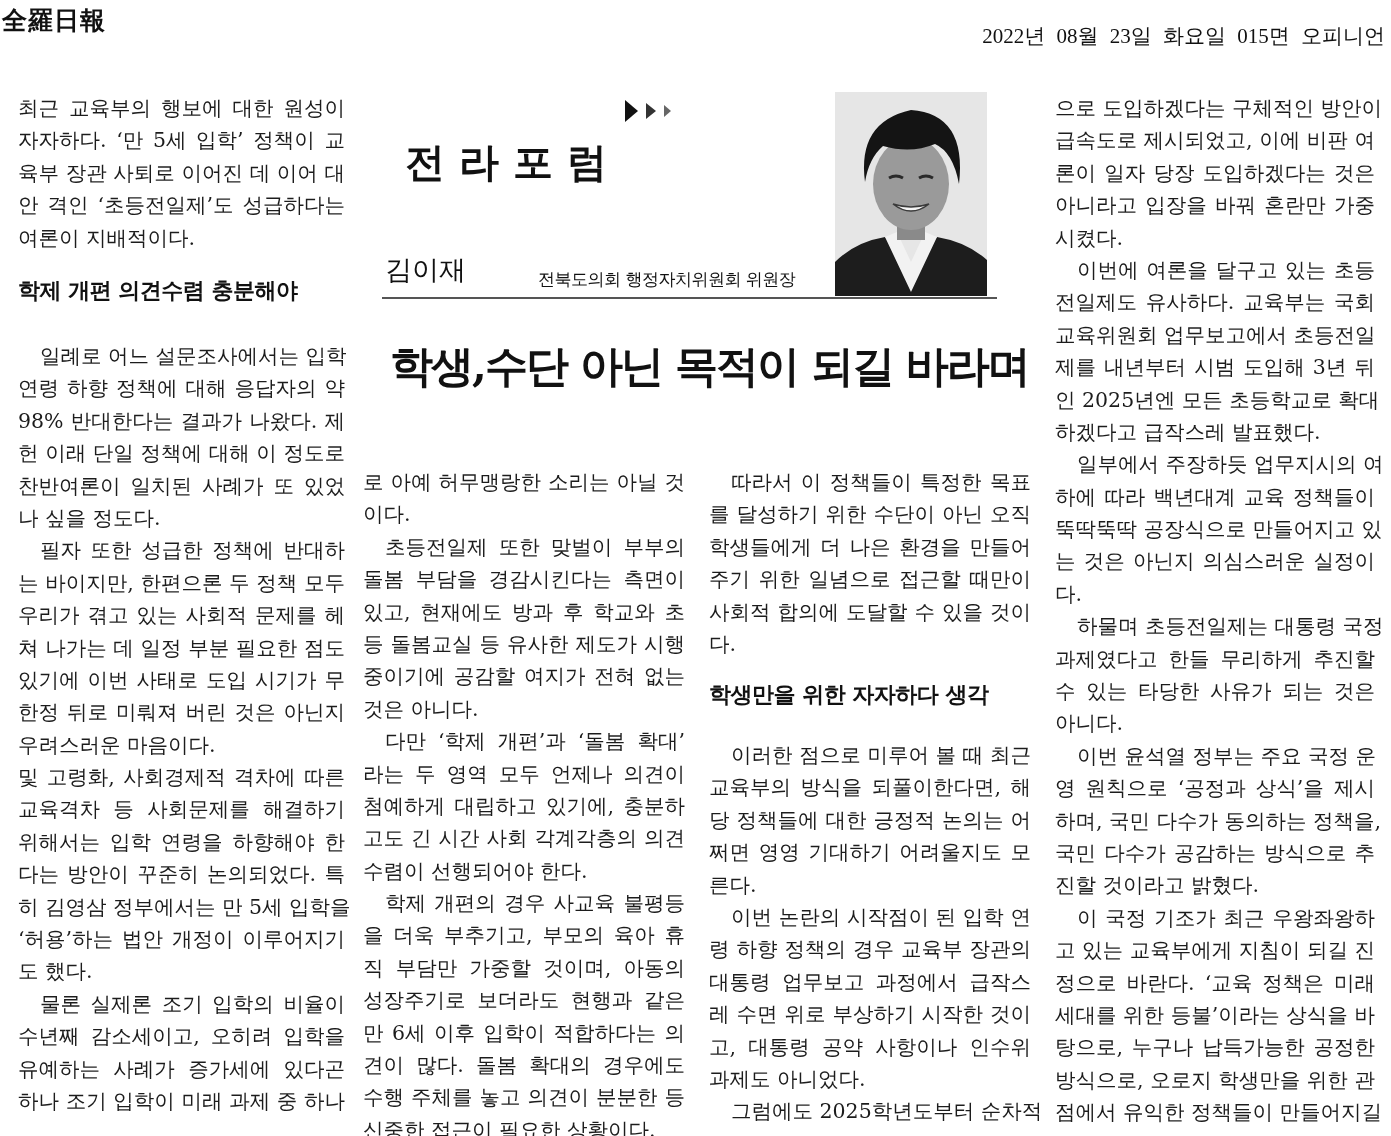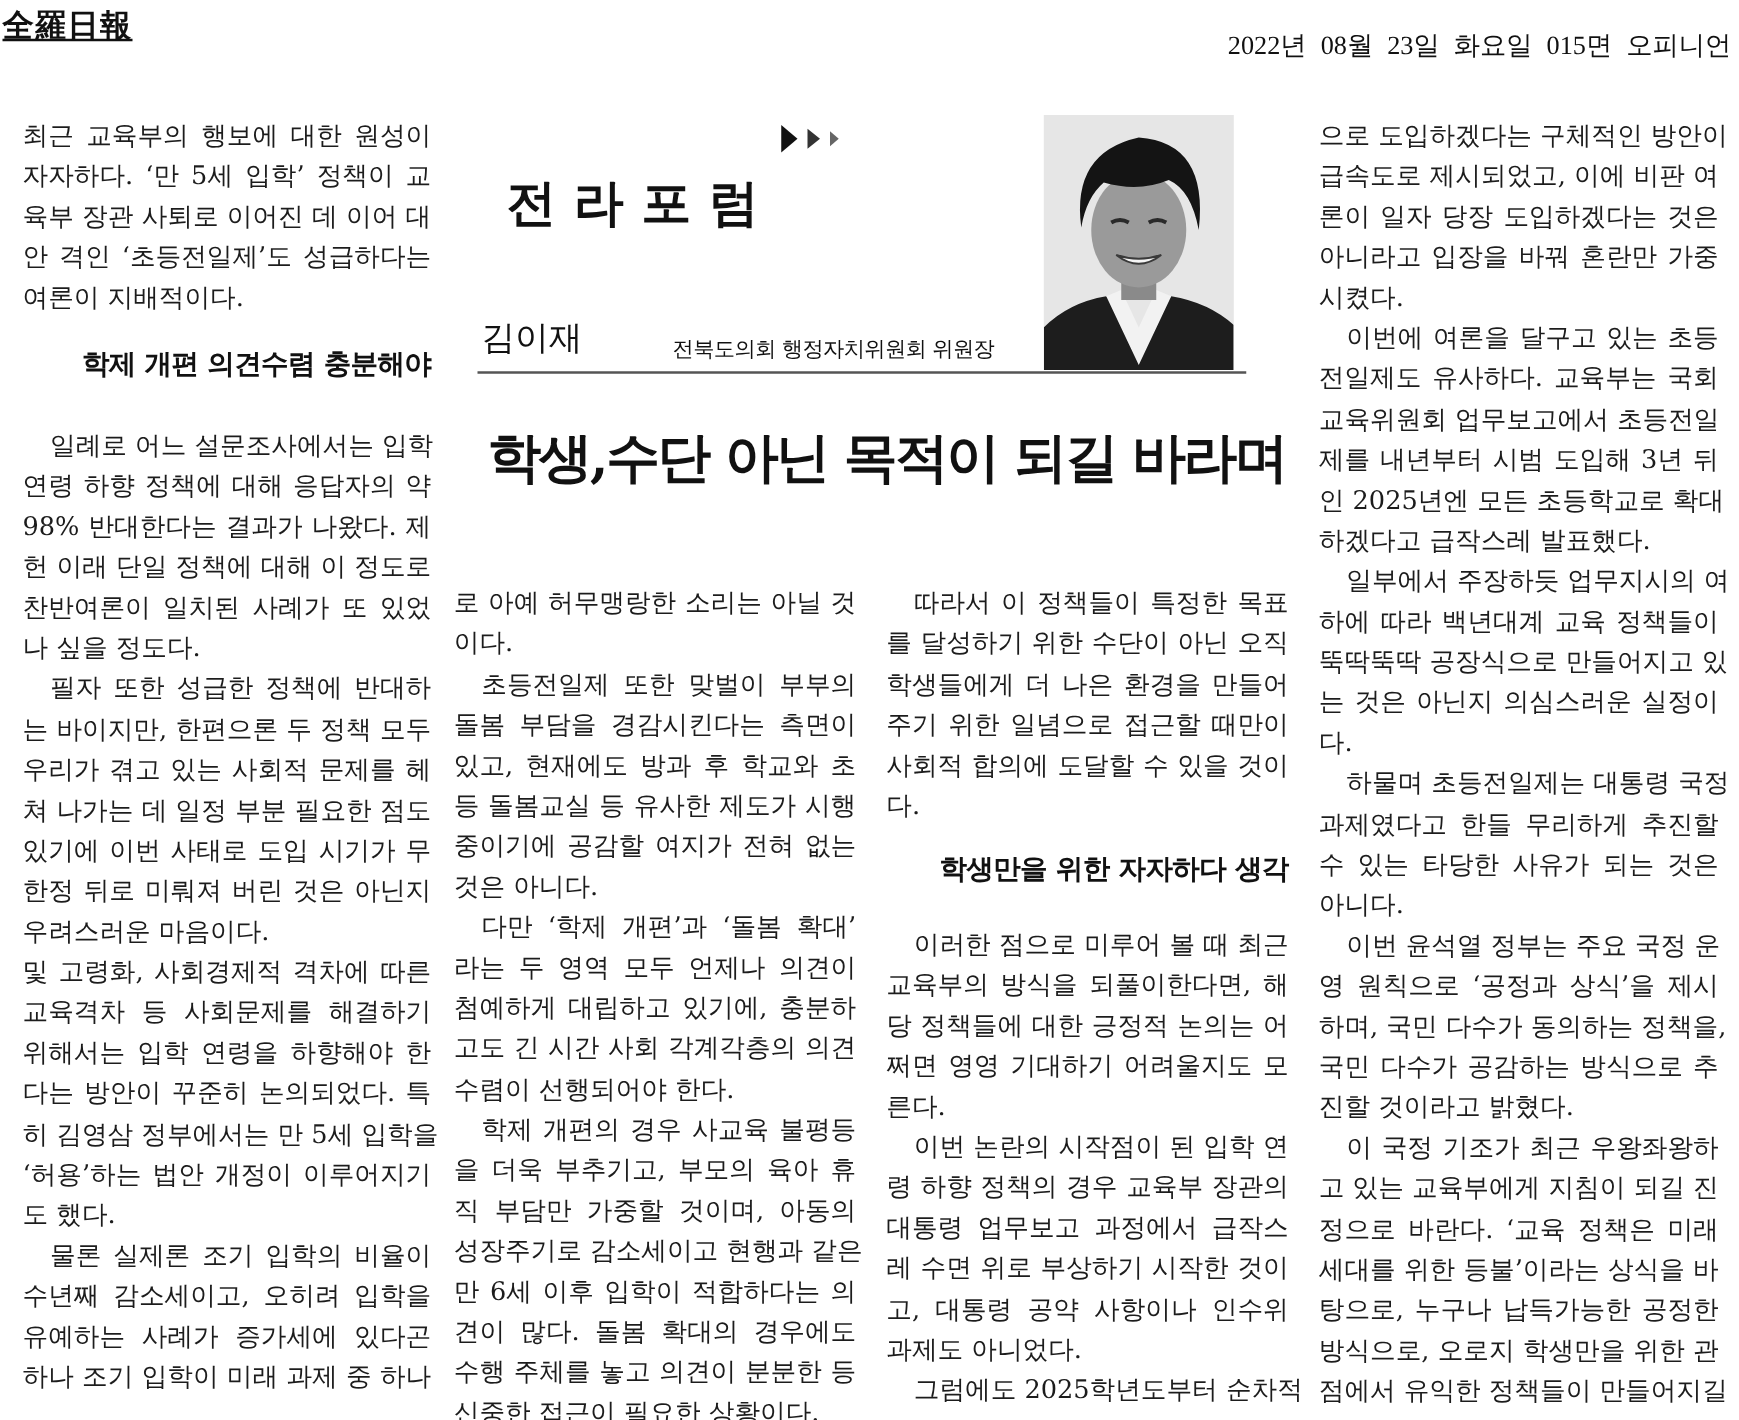--- a/index.html
+++ b/index.html
@@ -1,28 +1,28 @@
 <!DOCTYPE html>
 <html><head>
 <meta charset="utf-8">
 <style>
   html, body { margin:0; padding:0; background:#ffffff; }
   body { width:1391px; height:1136px; position:relative; overflow:hidden; color:#1a1a1a;
          font-family:"DejaVu Serif", serif; }
   .masthead { position:absolute; left:2px; top:4px; font-family:"DejaVu Sans", sans-serif;
-              font-weight:bold; font-size:25px; letter-spacing:1px; color:#111;text-decoration:underline; }
+              font-weight:bold; font-size:25px; letter-spacing:1px; color:#111; }
   .dateline { position:absolute; right:6px; top:22px; font-family:Liberation Serif, serif;
               font-size:21px; color:#111; word-spacing:6px; }
   .col { position:absolute; width:330px; }
   .line { height:32.4px; line-height:32.4px; font-size:20.5px; white-space:nowrap;
           text-align:justify; text-align-last:justify; color:#1c1c1c; }
   .line.last { text-align-last:left; }
   .line.indent { padding-left:22px; }
   .subhead { font-family:"DejaVu Sans", sans-serif; font-weight:bold; font-size:22px;
-             color:#111; text-align:right; white-space:nowrap; letter-spacing:-0.5px; }
+             color:#111; text-align:left; white-space:nowrap; letter-spacing:-0.5px; }
   .forum-title { position:absolute; left:405px; top:88px; font-family:"DejaVu Sans", sans-serif;
                  font-weight:bold; font-size:40px; letter-spacing:14px; color:#111;margin-top:47px; }
   .forum-arrows { position:absolute; left:625px; top:100px; display:flex; align-items:center; gap:8px; }
   .tri { width:0; height:0; border-top-style:solid; border-bottom-style:solid; border-left-style:solid;
          border-top-color:transparent; border-bottom-color:transparent; }
   .tri.a { border-top-width:11px; border-bottom-width:11px; border-left-width:13px; border-left-color:#111; }
   .tri.b { border-top-width:8px; border-bottom-width:8px; border-left-width:10px; border-left-color:#333; }
   .tri.c { border-top-width:6px; border-bottom-width:6px; border-left-width:7px; border-left-color:#666; }
   .author-name { position:absolute; left:385px; top:252px; font-family:"DejaVu Sans", sans-serif;
                  font-size:27px; color:#111; }
@@ -118,21 +118,21 @@
     <div class="line">중이기에 공감할 여지가 전혀 없는</div>
     <div class="line last">것은 아니다.</div>
     <div class="line indent">다만 ‘학제 개편’과 ‘돌봄 확대’</div>
     <div class="line">라는 두 영역 모두 언제나 의견이</div>
     <div class="line">첨예하게 대립하고 있기에, 충분하</div>
     <div class="line">고도 긴 시간 사회 각계각층의 의견</div>
     <div class="line last">수렴이 선행되어야 한다.</div>
     <div class="line indent">학제 개편의 경우 사교육 불평등</div>
     <div class="line">을 더욱 부추기고, 부모의 육아 휴</div>
     <div class="line">직 부담만 가중할 것이며, 아동의</div>
-    <div class="line">성장주기로 감소세이고 현행과 같은</div>
+    <div class="line">성장주기로 보더라도 현행과 같은</div>
     <div class="line">만 6세 이후 입학이 적합하다는 의</div>
     <div class="line">견이 많다. 돌봄 확대의 경우에도</div>
     <div class="line">수행 주체를 놓고 의견이 분분한 등</div>
     <div class="line last">신중한 접근이 필요한 상황이다.</div>
   </div>
 
 <div class="col" id="col3a" style="left:709px; top:466px; width:322px;">
     <div class="line indent">따라서 이 정책들이 특정한 목표</div>
     <div class="line">를 달성하기 위한 수단이 아닌 오직</div>
     <div class="line">학생들에게 더 나은 환경을 만들어</div>

